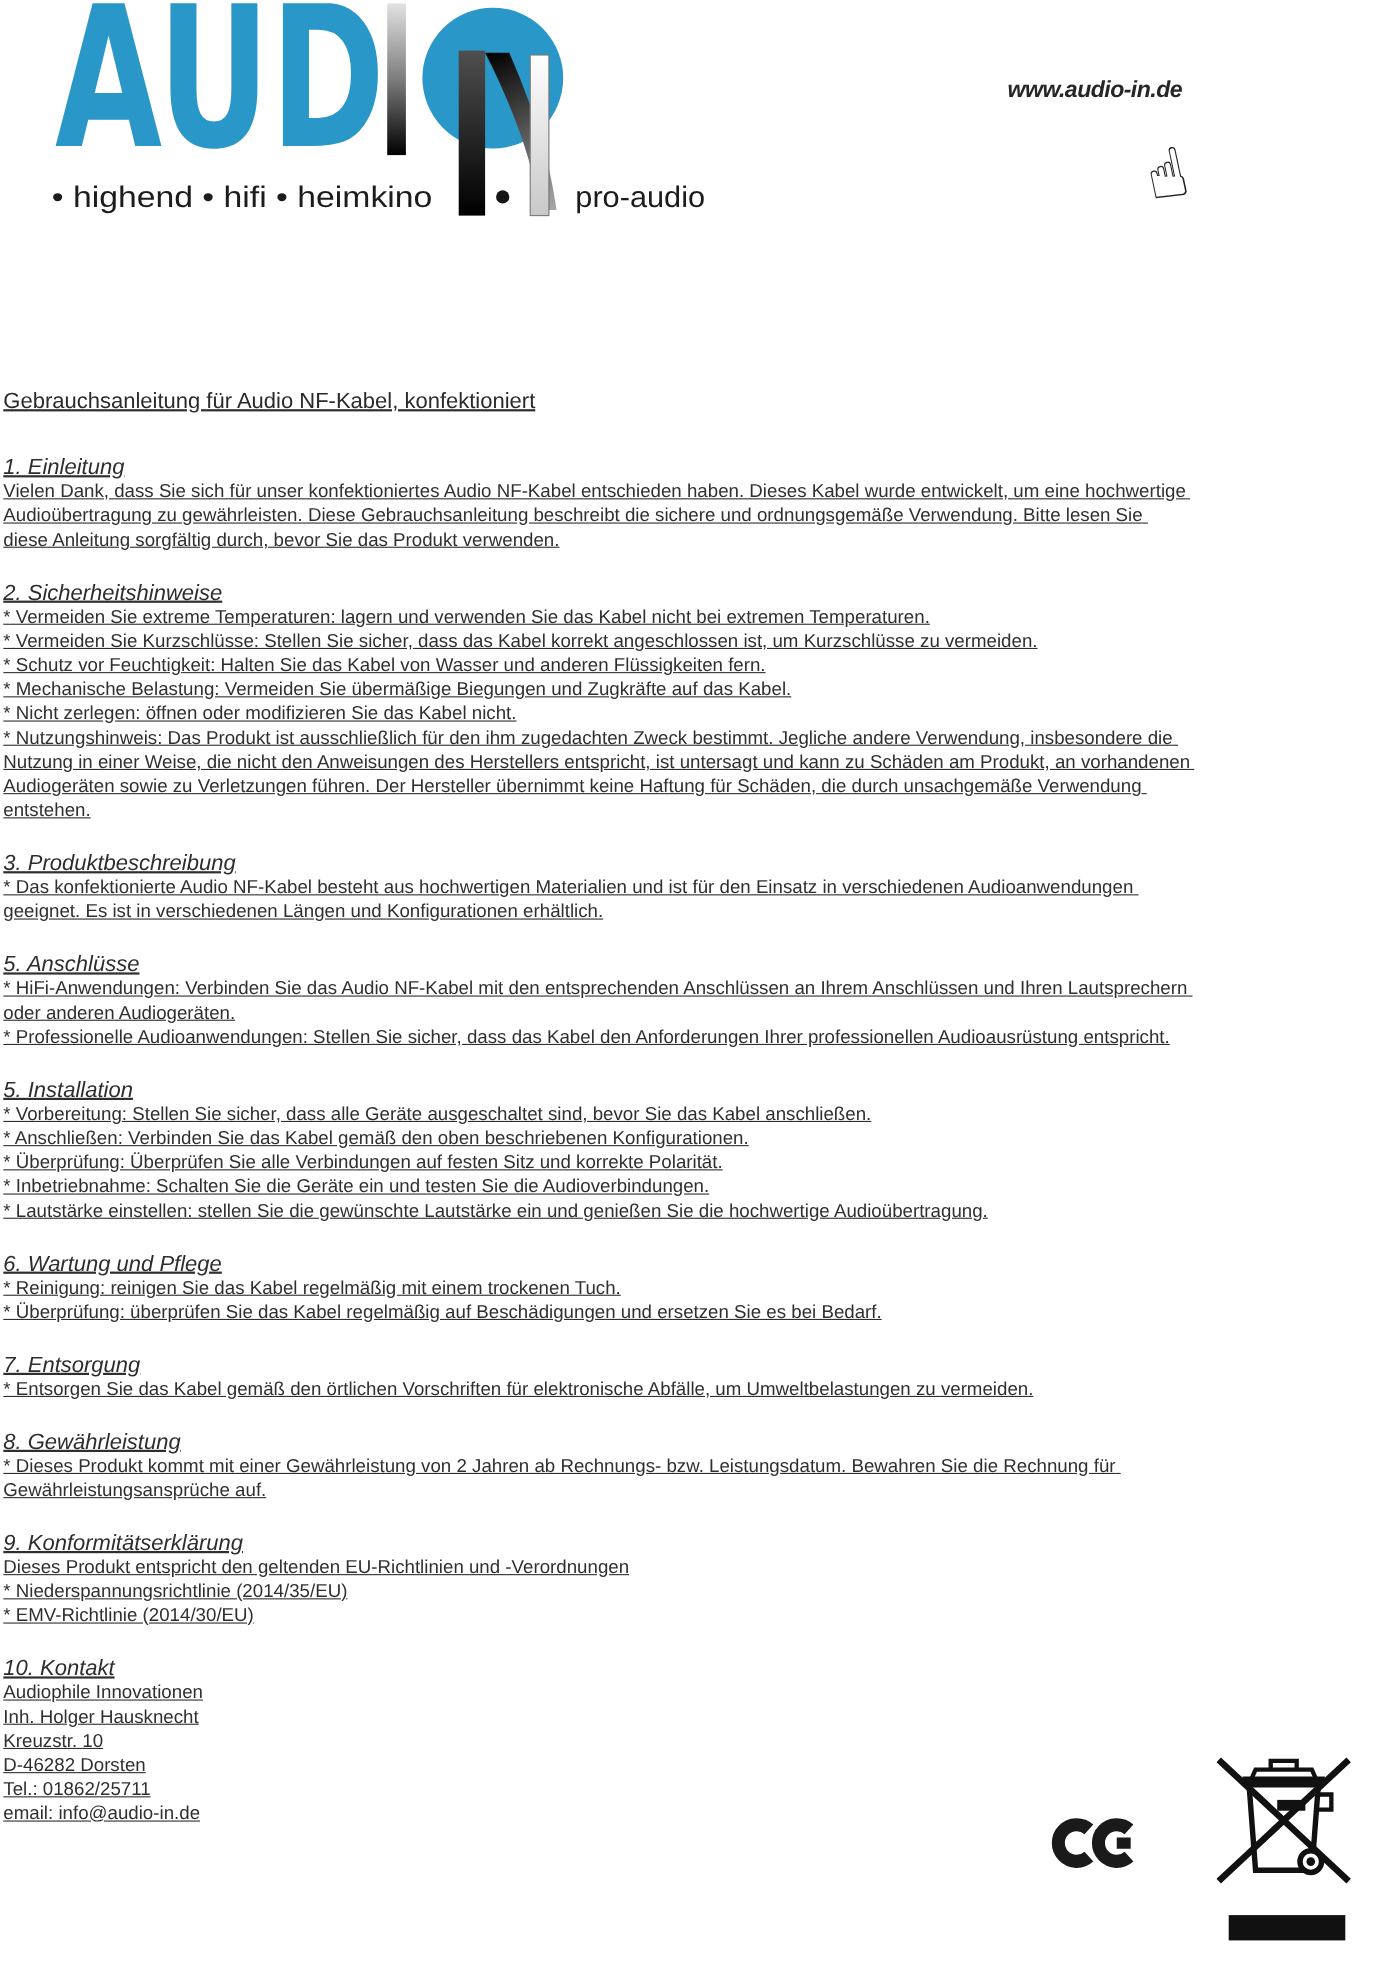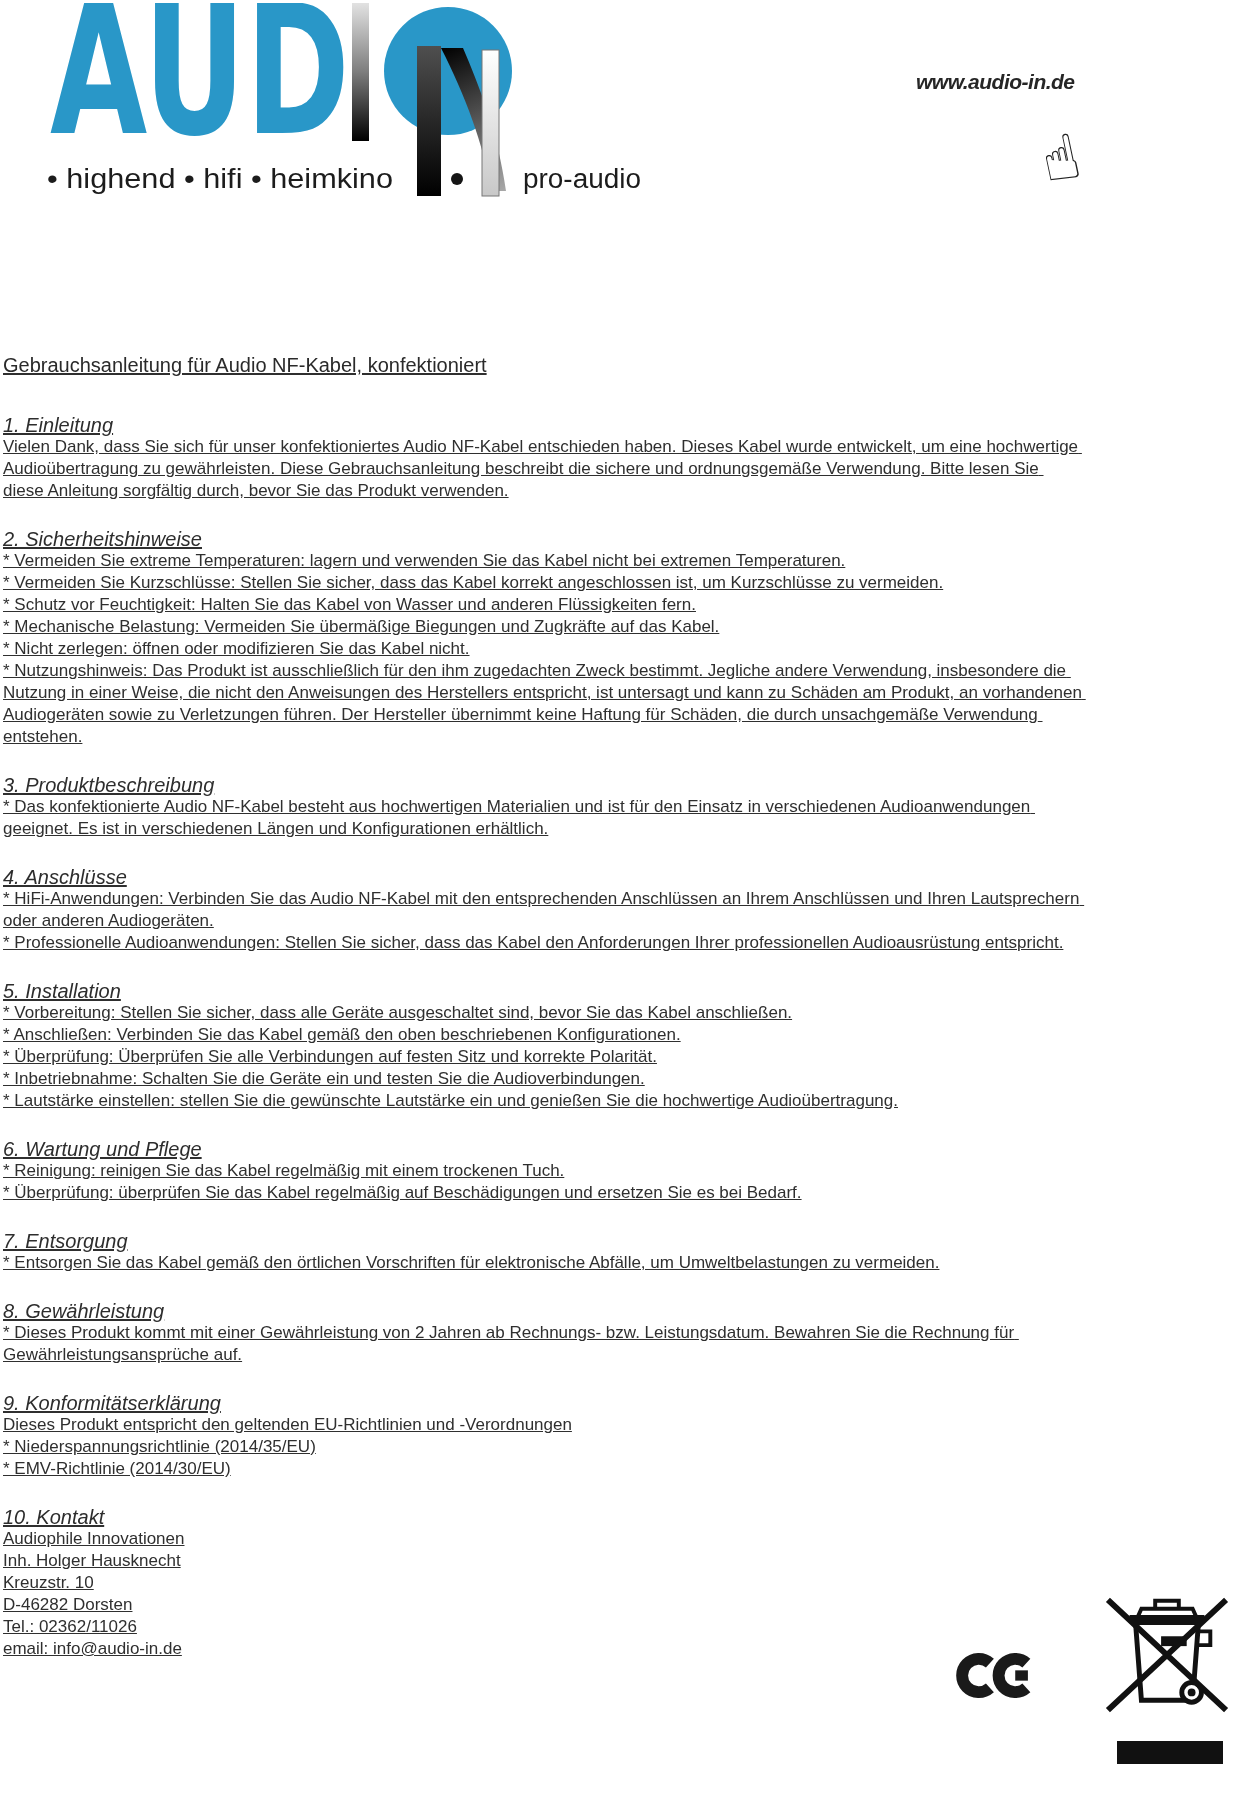--- a/index.html
+++ b/index.html
@@ -89,21 +89,21 @@
       <p>* Nicht zerlegen: öffnen oder modifizieren Sie das Kabel nicht.</p>
       <p>* Nutzungshinweis: Das Produkt ist ausschließlich für den ihm zugedachten Zweck bestimmt. Jegliche andere Verwendung, insbesondere die Nutzung in einer Weise, die nicht den Anweisungen des Herstellers entspricht, ist untersagt und kann zu Schäden am Produkt, an vorhandenen Audiogeräten sowie zu Verletzungen führen. Der Hersteller übernimmt keine Haftung für Schäden, die durch unsachgemäße Verwendung entstehen.</p>
     </section>
 
     <section class="sec">
       <h2>3. Produktbeschreibung</h2>
       <p>* Das konfektionierte Audio NF-Kabel besteht aus hochwertigen Materialien und ist für den Einsatz in verschiedenen Audioanwendungen geeignet. Es ist in verschiedenen Längen und Konfigurationen erhältlich.</p>
     </section>
 
     <section class="sec">
-      <h2>4. Anschlüsse</h2>
+      <h2>5. Anschlüsse</h2>
       <p>* HiFi-Anwendungen: Verbinden Sie das Audio NF-Kabel mit den entsprechenden Anschlüssen an Ihrem Anschlüssen und Ihren Lautsprechern oder anderen Audiogeräten.</p>
       <p>* Professionelle Audioanwendungen: Stellen Sie sicher, dass das Kabel den Anforderungen Ihrer professionellen Audioausrüstung entspricht.</p>
     </section>
 
     <section class="sec">
       <h2>5. Installation</h2>
       <p>* Vorbereitung: Stellen Sie sicher, dass alle Geräte ausgeschaltet sind, bevor Sie das Kabel anschließen.</p>
       <p>* Anschließen: Verbinden Sie das Kabel gemäß den oben beschriebenen Konfigurationen.</p>
       <p>* Überprüfung: Überprüfen Sie alle Verbindungen auf festen Sitz und korrekte Polarität.</p>
       <p>* Inbetriebnahme: Schalten Sie die Geräte ein und testen Sie die Audioverbindungen.</p>
@@ -132,21 +132,21 @@
       <p>* Niederspannungsrichtlinie (2014/35/EU)</p>
       <p>* EMV-Richtlinie (2014/30/EU)</p>
     </section>
 
     <section class="sec">
       <h2>10. Kontakt</h2>
       <p>Audiophile Innovationen</p>
       <p>Inh. Holger Hausknecht</p>
       <p>Kreuzstr. 10</p>
       <p>D-46282 Dorsten</p>
-      <p>Tel.: 02362/11026</p>
+      <p>Tel.: 01862/25711</p>
       <p>email: info@audio-in.de</p>
     </section>
   </main>
 
   <div class="ce">
     <svg width="84" height="55" viewBox="0 0 106 60">
       <path d="M44.05,14.4 A21,21 0 1 0 44.05,45.6" fill="none" stroke="#1a1a1a" stroke-width="15"></path>
       <path d="M90.05,14.4 A21,21 0 1 0 90.05,45.6" fill="none" stroke="#1a1a1a" stroke-width="15"></path>
       <path d="M76,30 L92,30" fill="none" stroke="#1a1a1a" stroke-width="13"></path>
     </svg>

